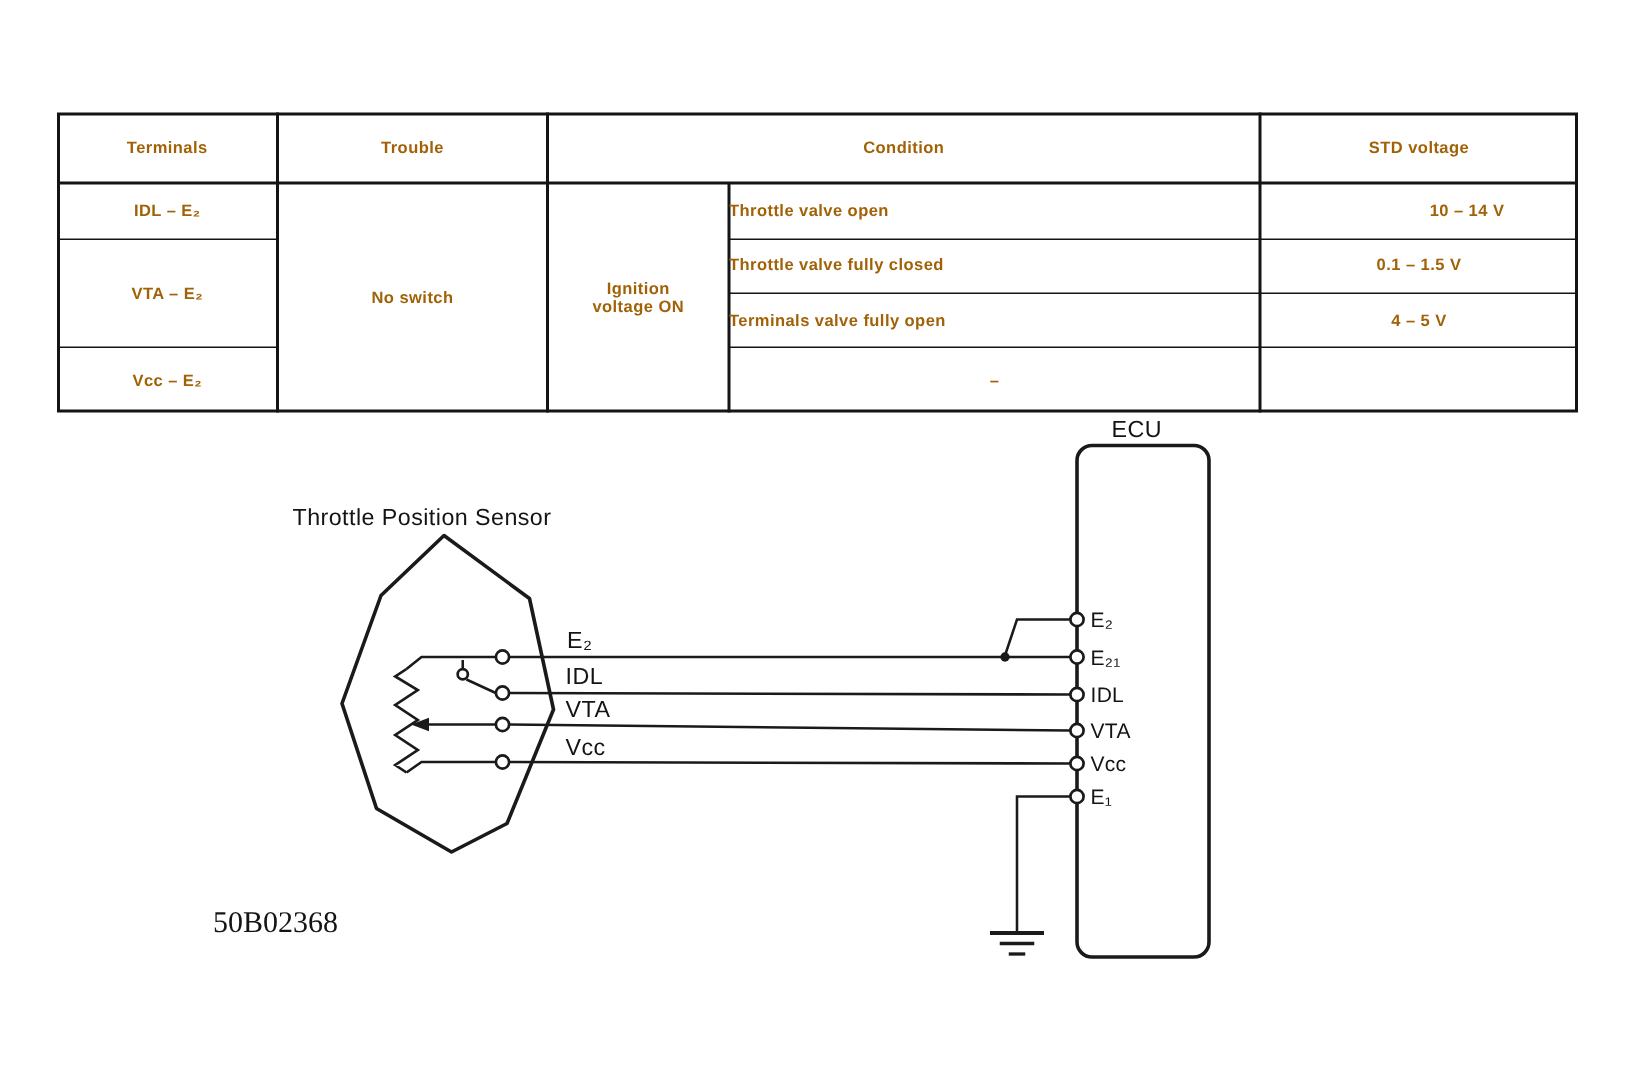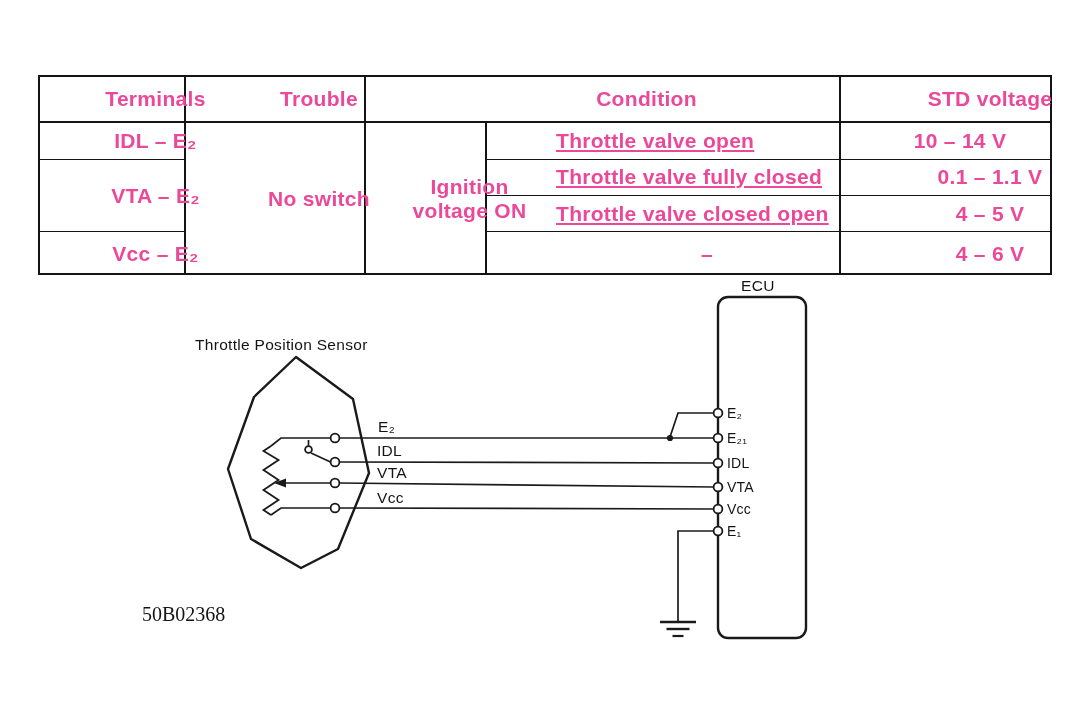--- a/index.html
+++ b/index.html
@@ -1,23 +1,23 @@
 <!DOCTYPE html>
 <html><head>
 <meta charset="utf-8">
 <style>
   html,body{margin:0;padding:0;background:#ffffff;}
   #page{position:relative;width:1091px;height:725px;background:#ffffff;overflow:hidden;
         font-family:"Liberation Sans","DejaVu Sans",sans-serif;color:#141414;}
 
   
-  .cell{position:absolute;display:flex;align-items:center;font-size:21px;font-weight:700;
-        letter-spacing:.3px;color:#ec4899;box-sizing:border-box;margin-left:44px;}
+  .cell{position:absolute;display:flex;align-items:center;font-size:11px;font-weight:700;
+        letter-spacing:.3px;color:#a16207;box-sizing:border-box;}
   .c-center{justify-content:center;text-align:center;}
-  .c-left{justify-content:flex-start;padding-left:26px;text-decoration:underline;}
+  .c-left{justify-content:flex-start;}
   .c-col{flex-direction:column;justify-content:center;text-align:center;}
   .t-outer{position:absolute;left:38px;top:75px;width:1014px;height:200px;
            border:2.2px solid #141414;box-sizing:border-box;}
   .vline,.hline{position:absolute;background:#141414;}
 
   
   svg.diagram{position:absolute;left:0;top:0;width:1091px;height:725px;}
   .shape{fill:none;stroke:#1a1a1a;stroke-width:2.4;stroke-linejoin:round;}
   .wire{fill:none;stroke:#1a1a1a;stroke-width:1.7;}
   .thin{fill:none;stroke:#1a1a1a;stroke-width:1.8;}
@@ -58,27 +58,26 @@
 
   <div class="cell c-center" style="left:185px;top:122px;width:180px;height:153px">No switch</div>
 
   <div class="cell c-center c-col" style="left:365px;top:122px;width:121px;height:153px">
     <span>Ignition</span>
     <span>voltage ON</span>
   </div>
 
   <div class="cell c-left" style="left:486px;top:122px;width:354px;height:37px">Throttle valve open</div>
   <div class="cell c-left" style="left:486px;top:159px;width:394px;height:36px">Throttle valve fully closed</div>
-  <div class="cell c-left" style="left:486px;top:195px;width:354px;height:37px">Throttle valve closed open</div>
+  <div class="cell c-left" style="left:486px;top:195px;width:354px;height:37px">Terminals valve fully open</div>
   <div class="cell c-center" style="left:486px;top:232px;width:354px;height:43px">–</div>
 
-  <div class="cell c-center" style="left:810px;top:122px;width:212px;height:37px">10 – 14 V</div>
-  <div class="cell c-center" style="left:840px;top:159px;width:212px;height:36px">0.1 – 1.1 V</div>
+  <div class="cell c-center" style="left:872px;top:122px;width:212px;height:37px">10 – 14 V</div>
+  <div class="cell c-center" style="left:840px;top:159px;width:212px;height:36px">0.1 – 1.5 V</div>
   <div class="cell c-center" style="left:840px;top:195px;width:212px;height:37px">4 – 5 V</div>
-  <div class="cell c-center" style="left:840px;top:232px;width:212px;height:43px">4 – 6 V</div>
 
   <svg class="diagram" viewBox="0 0 1091 725">
 
     <polygon class="shape" points="296,357 353,399 369,473 338,549 301,568 251,539 228,469 254,397"></polygon>
 
     <path class="thin" d="M271,446 L263.5,451 L278.5,460 L263.5,470 L278.5,480 L263.5,490 L278.5,500 L263.5,510 L271,515"></path>
 
     <path class="wire" d="M330.5,438 L281,438 L271,446"></path>
     <path class="wire" d="M330.5,508 L281,508 L271,515"></path>
     <path class="wire" d="M330.5,483 L284,483"></path>

